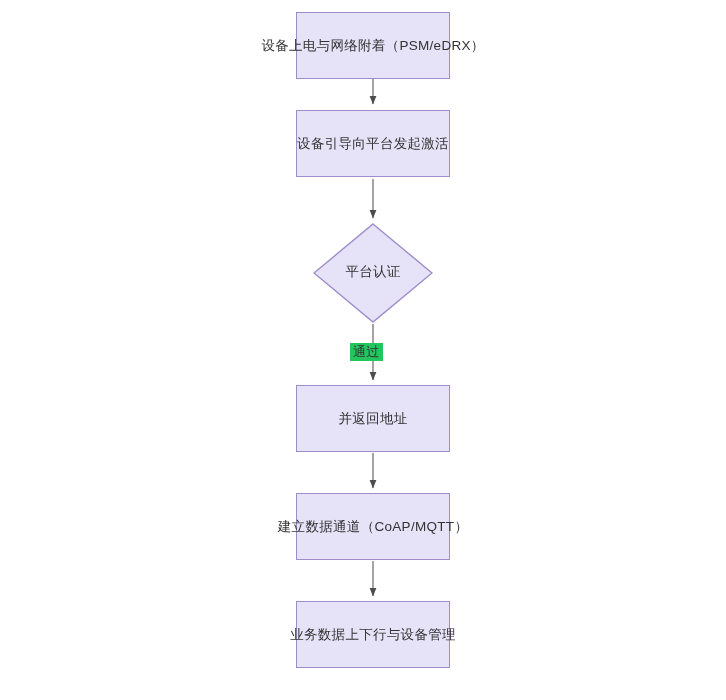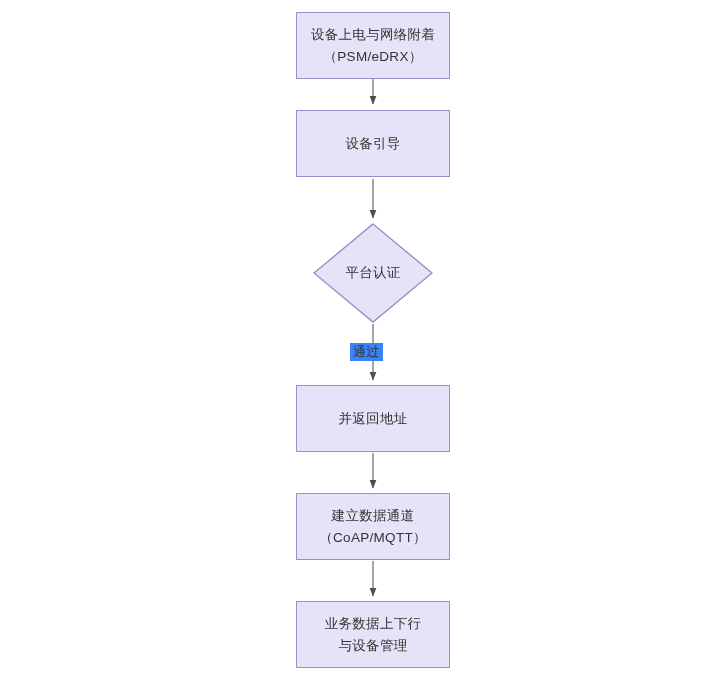--- a/index.html
+++ b/index.html
@@ -18,21 +18,21 @@
     position: absolute;
     left: 0;
     top: 0;
     width: 726px;
     height: 700px;
   }
   .node {
     position: absolute;
     box-sizing: border-box;
     display: flex;
-    flex-direction: column;
+    flex-direction: row;
     align-items: center;
     justify-content: center;
     text-align: center;
     color: #333333;
     font-size: 13.5px;
     line-height: 22px;
     letter-spacing: 0.3px;
   }
   .process {
     background: #e6e2f7;
@@ -66,24 +66,25 @@
     width: 120px;
     height: 100px;
     display: flex;
     align-items: center;
     justify-content: center;
     color: #333333;
     font-size: 13.5px;
     line-height: 22px;
     letter-spacing: 0.3px;
     pointer-events: none;
+    font-family: Liberation Mono, monospace;
   }
   .edge-label {
     position: absolute;
-    background: #3b82f6;
+    background: #22c55e;
     color: #333333;
     font-size: 13px;
     line-height: 16px;
     padding: 1px 3px;
     letter-spacing: 0.3px;
     white-space: nowrap;
   }
   #label-pass {
     left: 350px;
     top: 343px;
@@ -110,20 +111,21 @@
   <line x1="373" y1="561" x2="373" y2="596" stroke="#5a5a5a" stroke-width="1.1" marker-end="url(#arrowhead)"></line>
 </svg>
 
 <div class="node process" style="top:12px;">
   <span class="line">设备上电与网络附着</span>
   <span class="line">（PSM/eDRX）</span>
 </div>
 
 <div class="node process" style="top:110px;">
   <span class="line">设备引导</span>
+  <span class="line">向平台发起激活</span>
 </div>
 
 <div class="decision-wrap">
   <svg class="decision-shape" viewBox="0 0 120 100" xmlns="http://www.w3.org/2000/svg">
     <polygon points="60,1 119,50 60,99 1,50" fill="#e6e2f7" stroke="#9e8ccb" stroke-width="1.4"></polygon>
   </svg>
   <div class="decision-label">平台认证</div>
 </div>
 
 <div class="edge-label" id="label-pass">通过</div>

